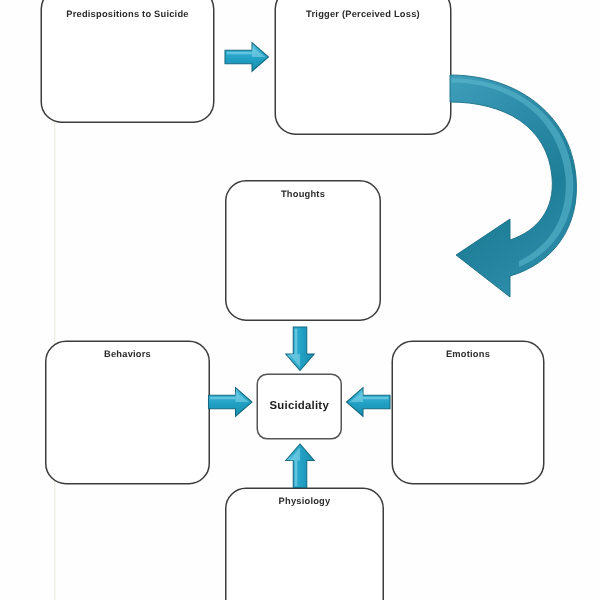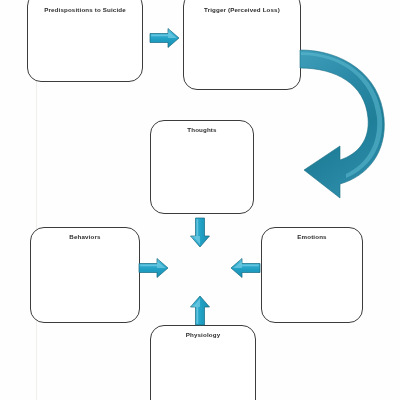--- a/index.html
+++ b/index.html
@@ -111,20 +111,23 @@
   </div>
 
   <div class="node" style="left:150px; top:120px; width:104px; height:94px;">
     <div class="node-label">Thoughts</div>
   </div>
 
   <div class="node" style="left:30px; top:227px; width:110px; height:96px;">
     <div class="node-label">Behaviors</div>
   </div>
 
+  <div class="node center" style="left:171px; top:249px; width:57px; height:44px;">
+    <div class="node-label">Suicidality</div>
+  </div>
 
   <div class="node" style="left:261px; top:227px; width:102px; height:96px;">
     <div class="node-label">Emotions</div>
   </div>
 
   <div class="node" style="left:150px; top:325px; width:106px; height:94px;">
     <div class="node-label">Physiology</div>
   </div>
 
   <div class="arrow" style="left:150px; top:28px;">

